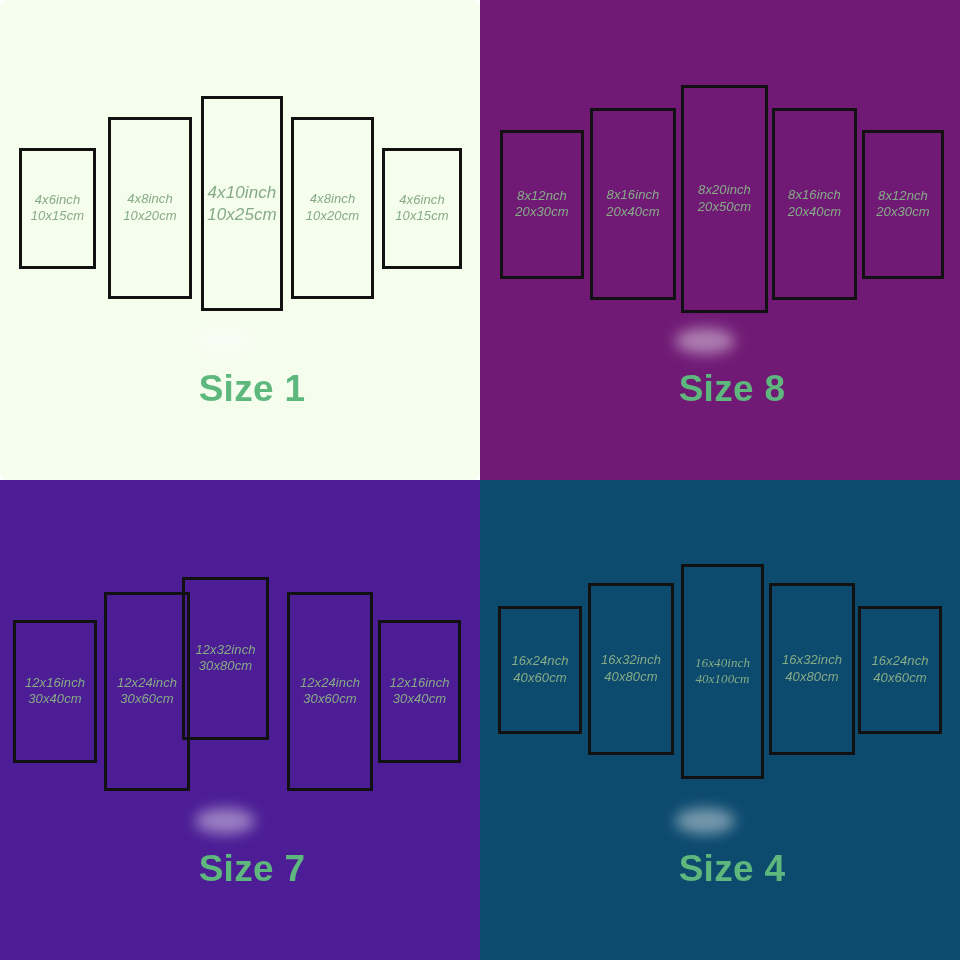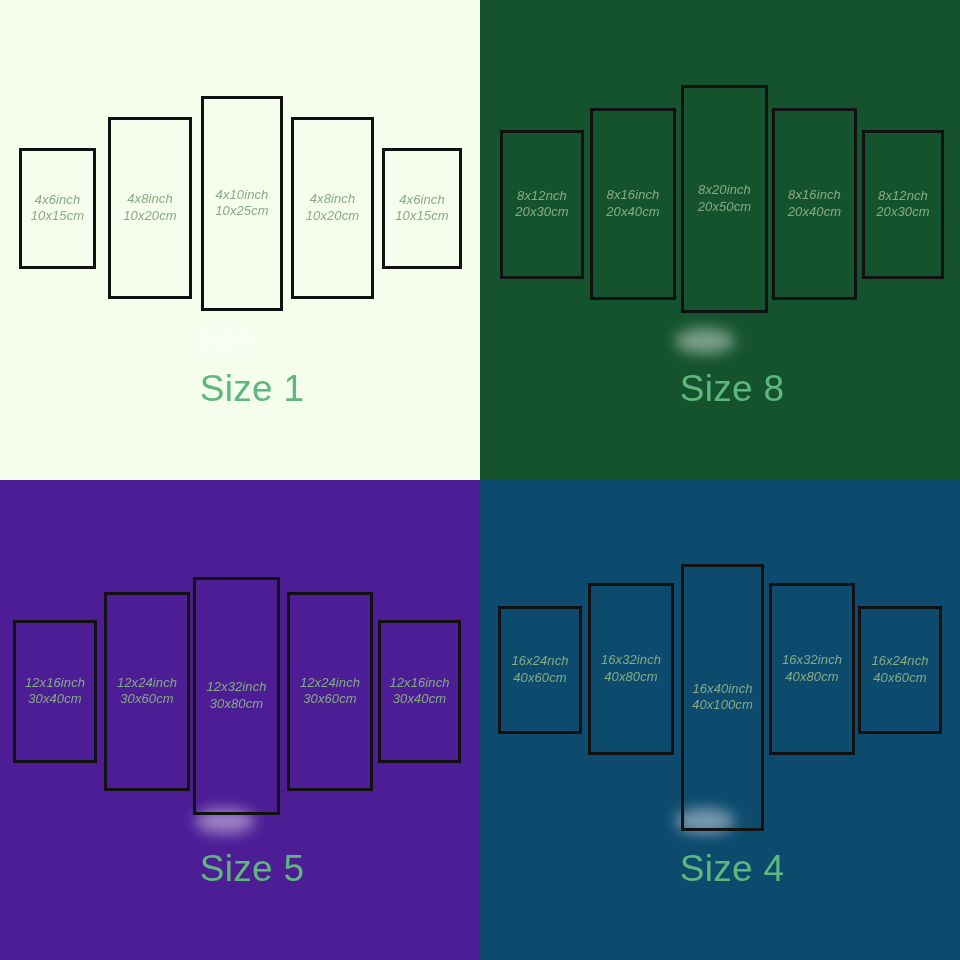--- a/index.html
+++ b/index.html
@@ -31,73 +31,73 @@
     font-weight:400;
     line-height:1.30;
     letter-spacing:.1px;
     pointer-events:none;
   }
   .frame-label .ln{display:block;}
   .size-title{
     position:absolute;
     left:16px;right:0;
     text-align:center;
-    font-weight:400;
+    font-weight:700;
     letter-spacing:.3px;
     margin-left:8px;
   }
   .smudge{
     position:absolute;
     border-radius:50%;
     filter:blur(7px);
     opacity:.55;
     pointer-events:none;
   }
 </style>
 </head>
 <body>
 
 <div id="chart">
-    <div class="quad" style="background: rgb(245, 253, 237);">
+    <div class="quad" style="background: rgb(245, 253, 237); border-radius: 9px;">
       <div class="smudge" style="left: 195px; top: 328px; width: 60px; height: 26px; background: rgba(255, 255, 255, 0.8);"></div>
       <div class="stage">
         <div class="frame" style="left: 19px; top: 148px; width: 77px; height: 121px;">
           <div class="frame-label" style="color: rgb(134, 171, 134); font-size: 13px;">
             <span class="ln">4x6inch</span>
             <span class="ln">10x15cm</span>
           </div>
         </div>
         <div class="frame" style="left: 108px; top: 117px; width: 84px; height: 182px;">
           <div class="frame-label" style="color: rgb(134, 171, 134); font-size: 13px;">
             <span class="ln">4x8inch</span>
             <span class="ln">10x20cm</span>
           </div>
         </div>
         <div class="frame" style="left: 201px; top: 96px; width: 82px; height: 215px;">
-          <div class="frame-label" style="color: rgb(134, 171, 134); font-size: 13px;">
+          <div class="frame-label" style="color: rgb(134, 171, 134); font-size: 17px;">
             <span class="ln">4x10inch</span>
             <span class="ln">10x25cm</span>
           </div>
         </div>
         <div class="frame" style="left: 291px; top: 117px; width: 83px; height: 182px;">
           <div class="frame-label" style="color: rgb(134, 171, 134); font-size: 13px;">
             <span class="ln">4x8inch</span>
             <span class="ln">10x20cm</span>
           </div>
         </div>
         <div class="frame" style="left: 382px; top: 148px; width: 80px; height: 121px;">
           <div class="frame-label" style="color: rgb(134, 171, 134); font-size: 13px;">
             <span class="ln">4x6inch</span>
             <span class="ln">10x15cm</span>
           </div>
         </div>
       </div>
       <div class="size-title" style="color: rgb(94, 184, 126); font-size: 37px; top: 368px;">Size 1</div>
     </div>
-    <div class="quad" style="background: #14532d;">
+    <div class="quad" style="background: #701a75;">
       <div class="smudge" style="left: 195px; top: 328px; width: 60px; height: 26px; background: rgba(255, 255, 255, 0.8);"></div>
       <div class="stage">
         <div class="frame" style="left: 20px; top: 130px; width: 84px; height: 149px;">
           <div class="frame-label" style="color: rgb(134, 171, 134); font-size: 13px;">
             <span class="ln">8x12nch</span>
             <span class="ln">20x30cm</span>
           </div>
         </div>
         <div class="frame" style="left: 110px; top: 108px; width: 86px; height: 192px;">
           <div class="frame-label" style="color: rgb(134, 171, 134); font-size: 13px;">
@@ -134,57 +134,57 @@
             <span class="ln">12x16inch</span>
             <span class="ln">30x40cm</span>
           </div>
         </div>
         <div class="frame" style="left: 104px; top: 112px; width: 86px; height: 199px;">
           <div class="frame-label" style="color: rgb(134, 171, 134); font-size: 13px;">
             <span class="ln">12x24inch</span>
             <span class="ln">30x60cm</span>
           </div>
         </div>
-        <div class="frame" style="left: 193px; top: 97px; width: 87px; height: 238px;">
+        <div class="frame" style="left: 182px; top: 97px; width: 87px; height: 163px;">
           <div class="frame-label" style="color: rgb(134, 171, 134); font-size: 13px;">
             <span class="ln">12x32inch</span>
             <span class="ln">30x80cm</span>
           </div>
         </div>
         <div class="frame" style="left: 287px; top: 112px; width: 86px; height: 199px;">
           <div class="frame-label" style="color: rgb(134, 171, 134); font-size: 13px;">
             <span class="ln">12x24inch</span>
             <span class="ln">30x60cm</span>
           </div>
         </div>
         <div class="frame" style="left: 378px; top: 140px; width: 83px; height: 143px;">
           <div class="frame-label" style="color: rgb(134, 171, 134); font-size: 13px;">
             <span class="ln">12x16inch</span>
             <span class="ln">30x40cm</span>
           </div>
         </div>
       </div>
-      <div class="size-title" style="color: rgb(94, 184, 126); font-size: 37px; top: 368px;">Size 5</div>
+      <div class="size-title" style="color: rgb(94, 184, 126); font-size: 37px; top: 368px;">Size 7</div>
     </div>
     <div class="quad" style="background: #0c4a6e;">
       <div class="smudge" style="left: 195px; top: 328px; width: 60px; height: 26px; background: rgba(255, 255, 255, 0.8);"></div>
       <div class="stage">
         <div class="frame" style="left: 18px; top: 126px; width: 84px; height: 128px;">
           <div class="frame-label" style="color: rgb(134, 171, 134); font-size: 13px;">
             <span class="ln">16x24nch</span>
             <span class="ln">40x60cm</span>
           </div>
         </div>
         <div class="frame" style="left: 108px; top: 103px; width: 86px; height: 172px;">
           <div class="frame-label" style="color: rgb(134, 171, 134); font-size: 13px;">
             <span class="ln">16x32inch</span>
             <span class="ln">40x80cm</span>
           </div>
         </div>
-        <div class="frame" style="left: 201px; top: 84px; width: 83px; height: 267px;">
+        <div class="frame" style="left: 201px; top: 84px; width: 83px; height: 215px; font-family: Liberation Serif, serif;">
           <div class="frame-label" style="color: rgb(134, 171, 134); font-size: 13px;">
             <span class="ln">16x40inch</span>
             <span class="ln">40x100cm</span>
           </div>
         </div>
         <div class="frame" style="left: 289px; top: 103px; width: 86px; height: 172px;">
           <div class="frame-label" style="color: rgb(134, 171, 134); font-size: 13px;">
             <span class="ln">16x32inch</span>
             <span class="ln">40x80cm</span>
           </div>

